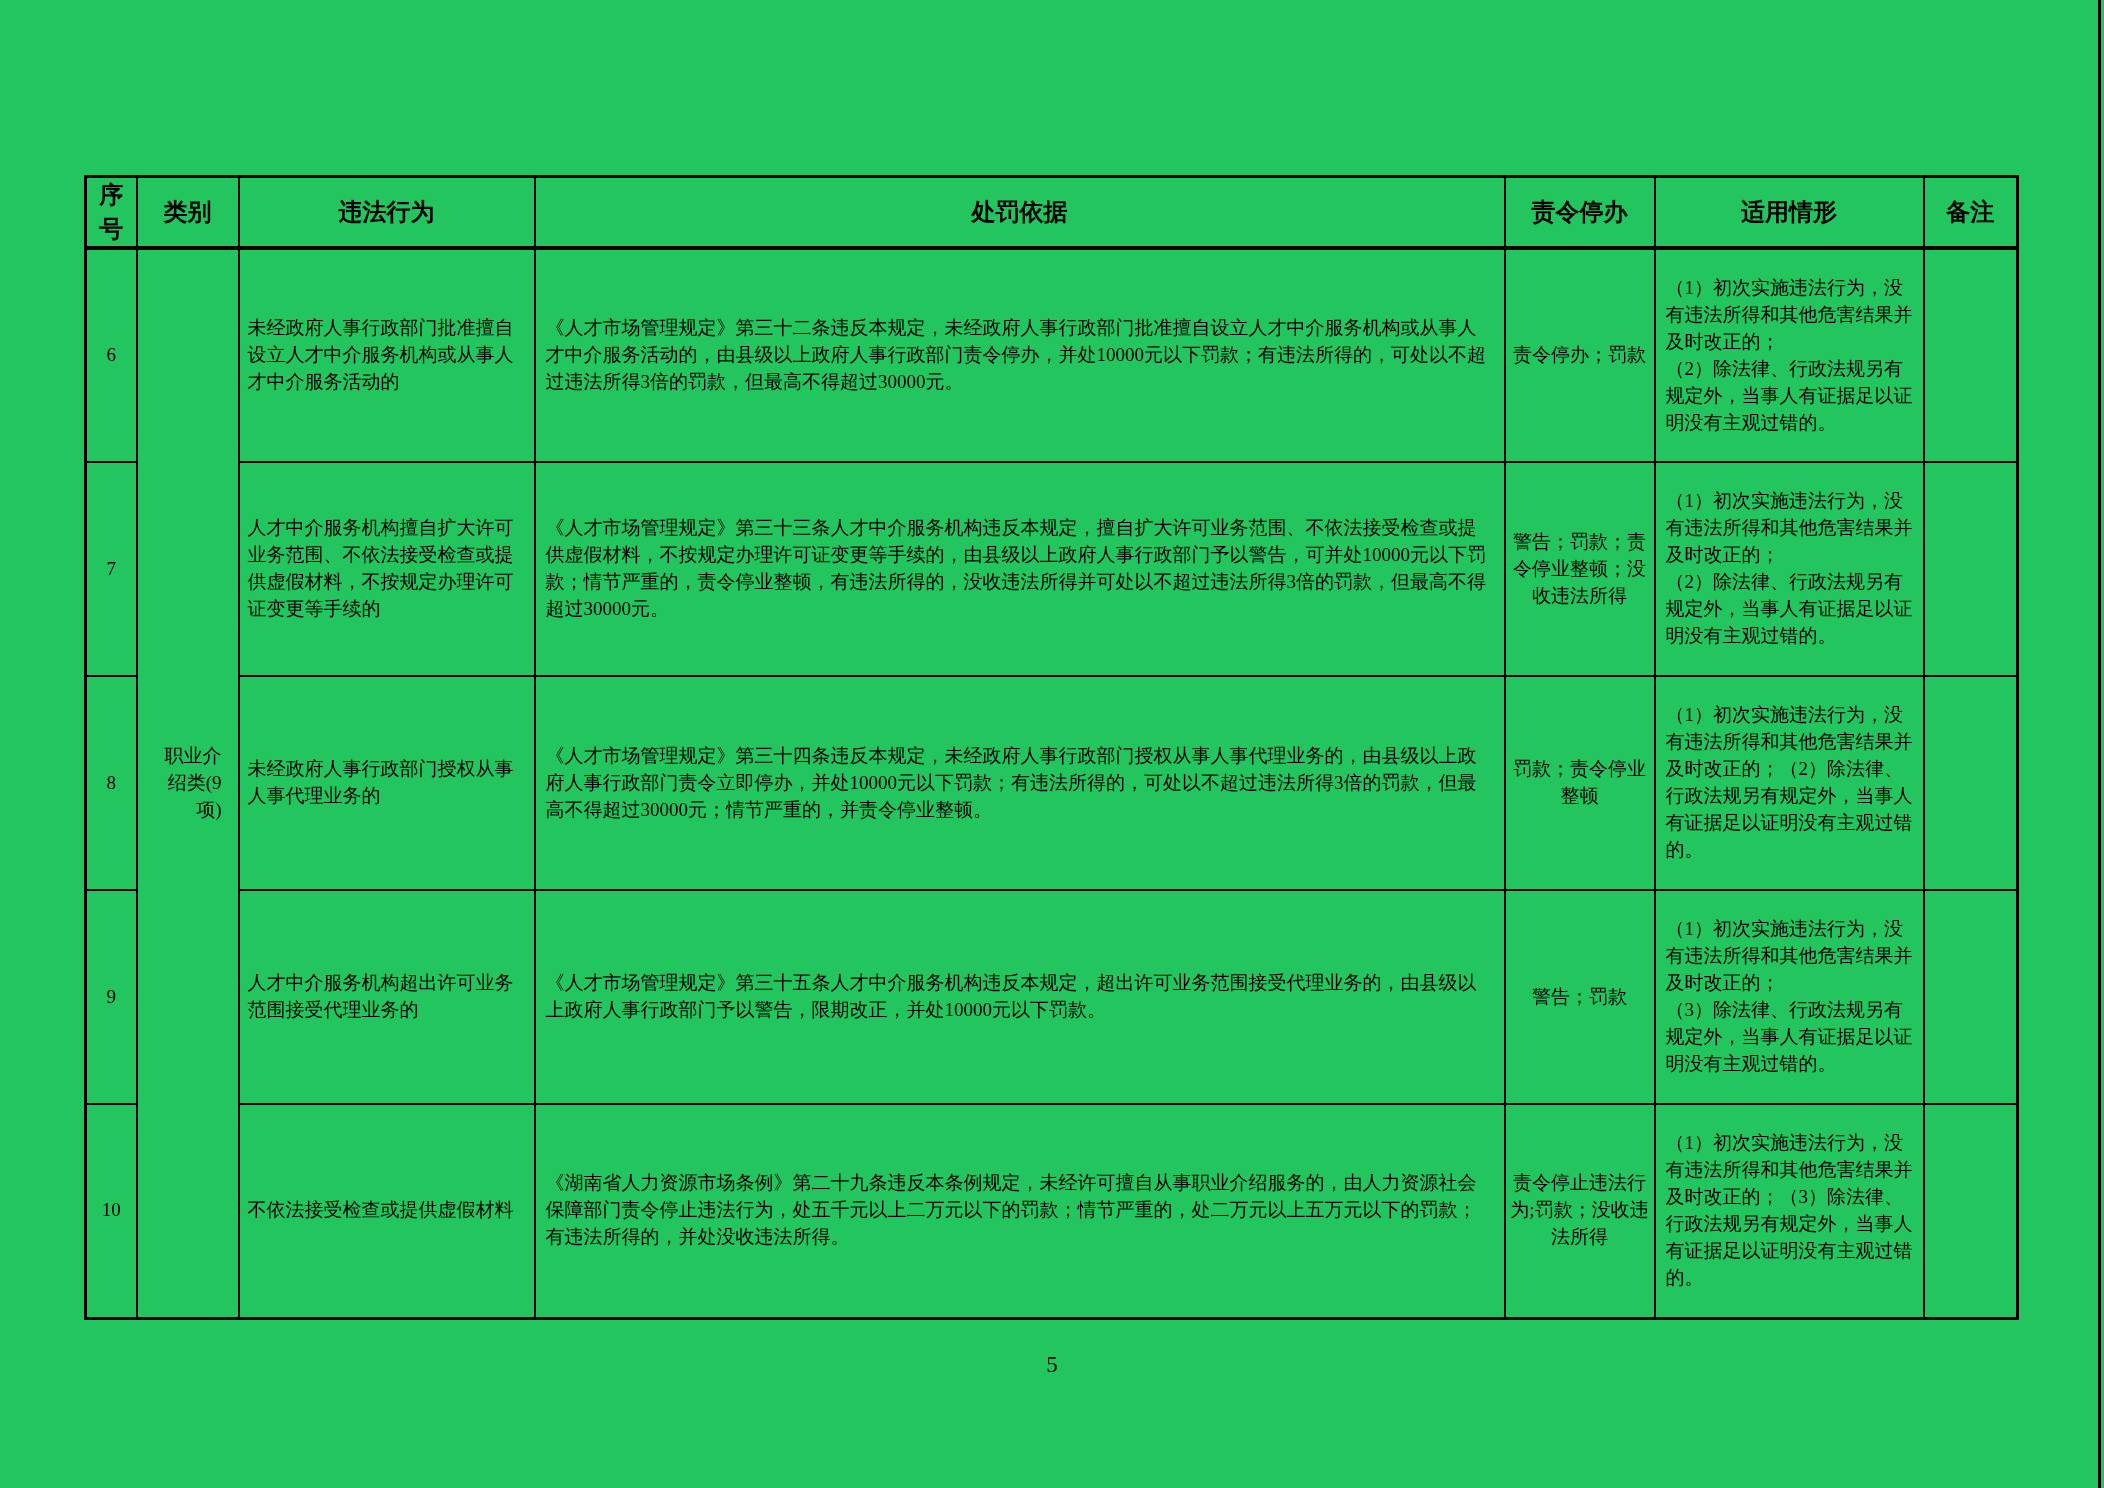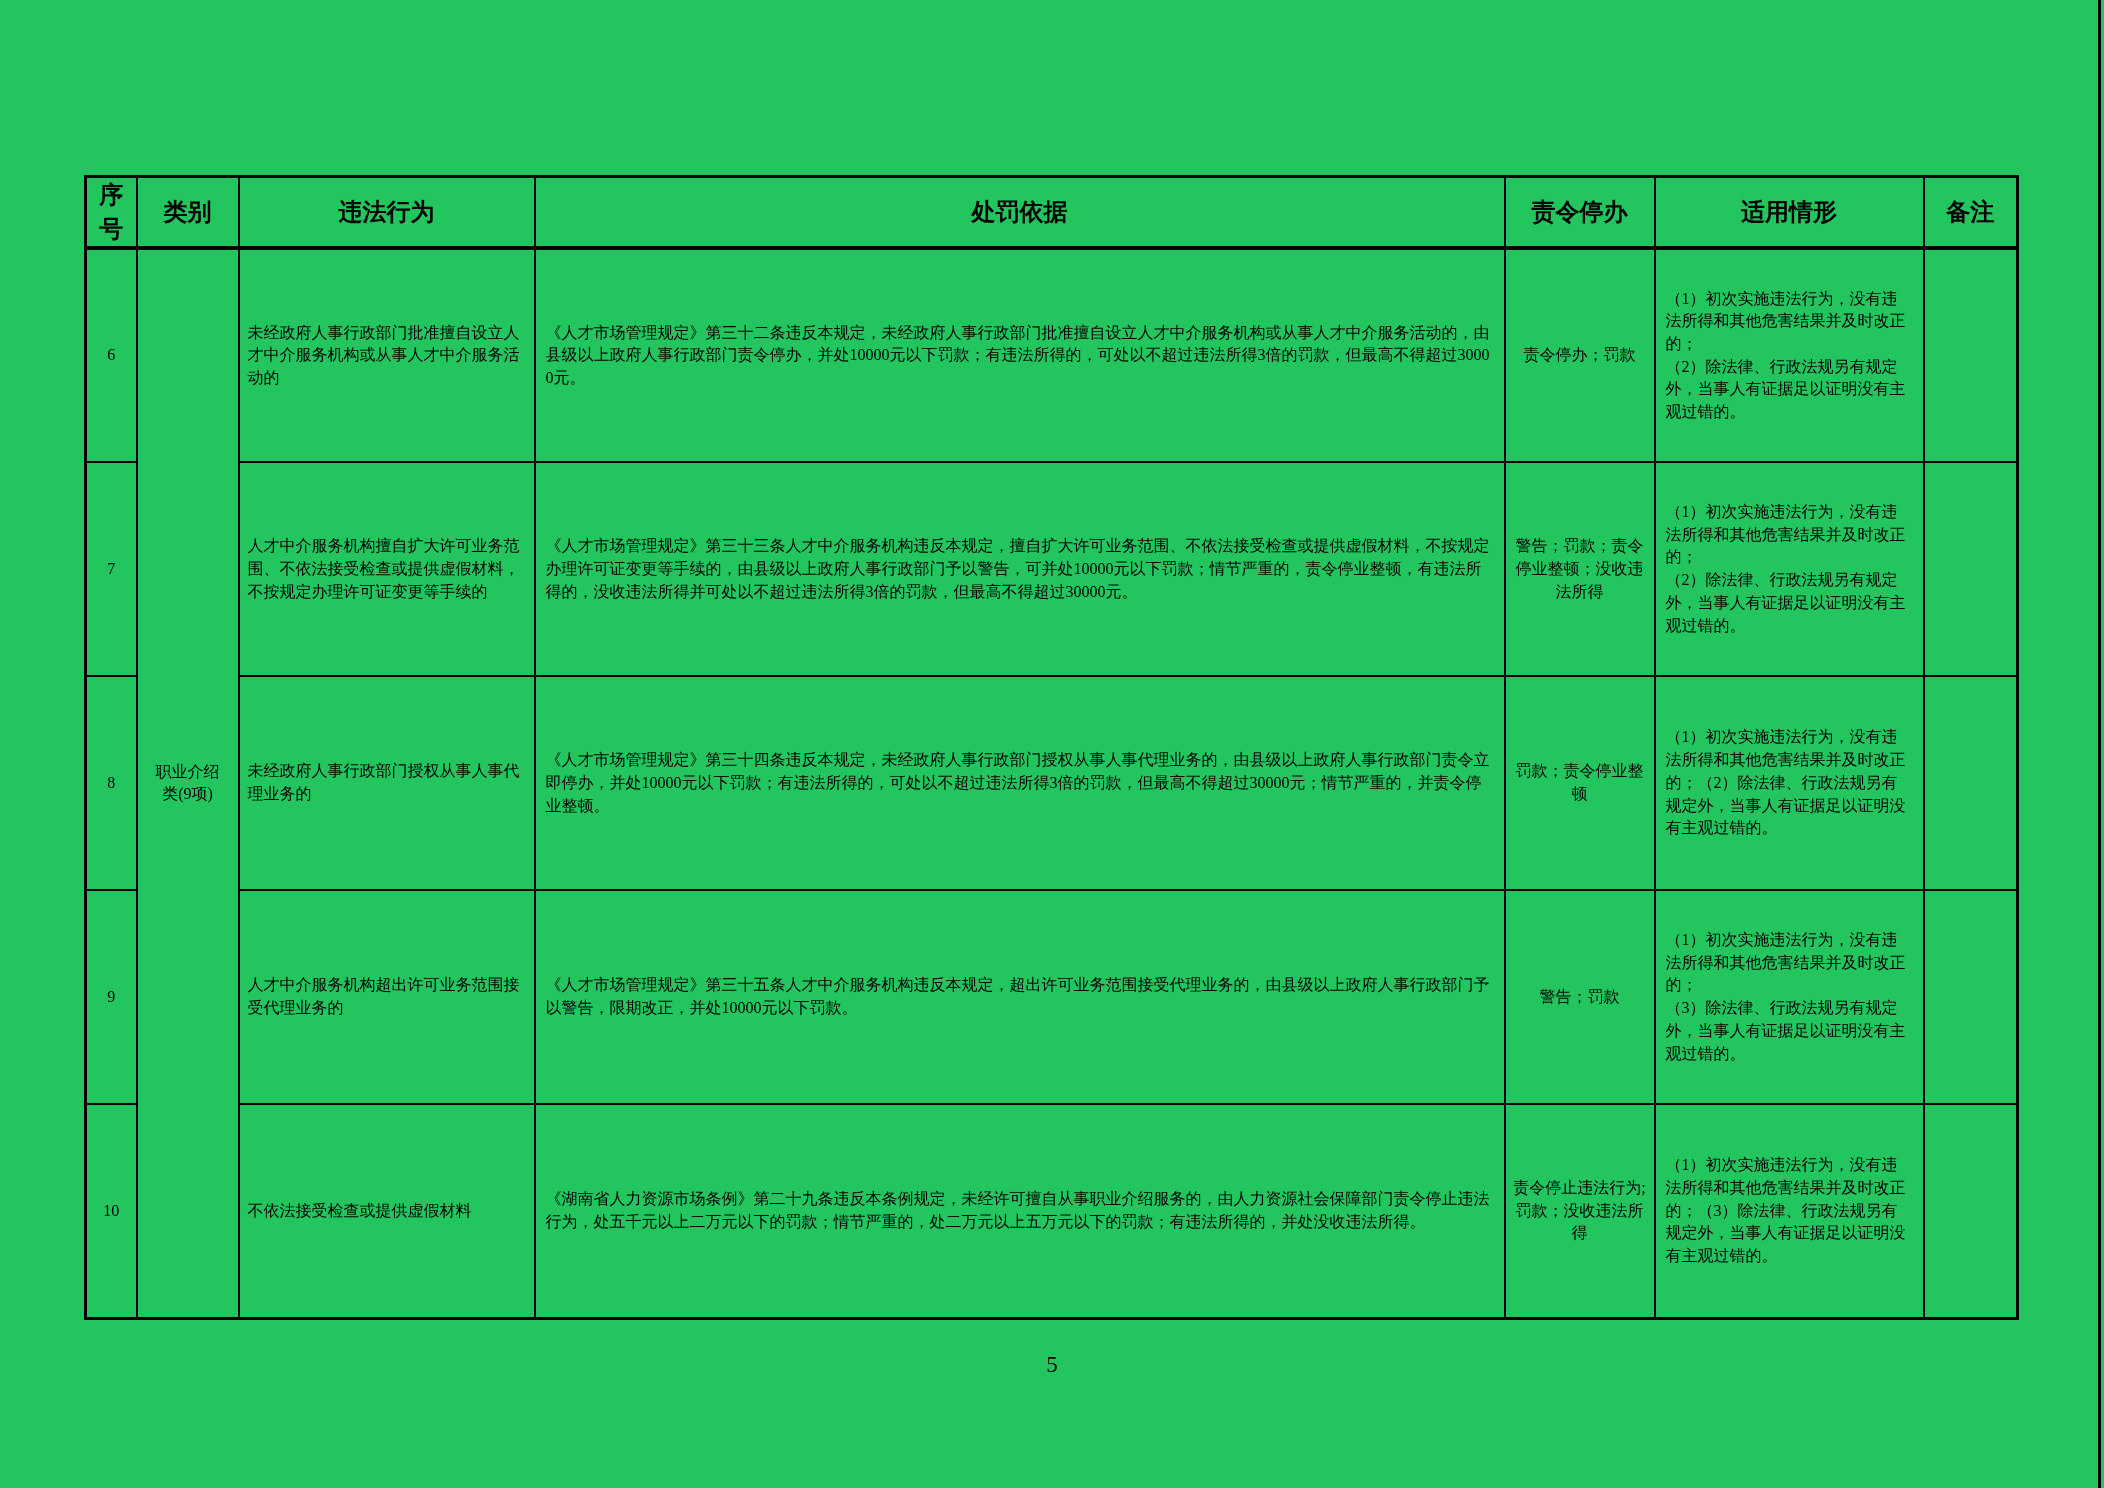--- a/index.html
+++ b/index.html
@@ -30,41 +30,41 @@
     top: 175px;
     width: 1932px;
     border-collapse: collapse;
     table-layout: fixed;
     border: 3px solid #000000;
   }
   table.law-table th,
   table.law-table td {
     border: 2px solid #000000;
     vertical-align: middle;
-    font-size: 16px;
+    font-size: 19px;
     line-height: 1.42;
     word-break: break-all;
     overflow: hidden;
   }
   table.law-table thead th {
     font-size: 24px;
     font-weight: bold;
     text-align: center;
     height: 58px;
     padding: 0 2px;
     border-bottom: 4px solid #000000;
   }
   table.law-table tbody tr {
     height: 214px;
   }
   td.c-no {
     text-align: center;
   }
   td.c-cat {
-    text-align: center;
+    text-align: right;
     padding: 0 16px;
   }
   td.c-violation {
     text-align: left;
     padding: 0 8px;
   }
   td.c-basis {
     text-align: left;
     padding: 0 10px;
     margin-left: 44px;

